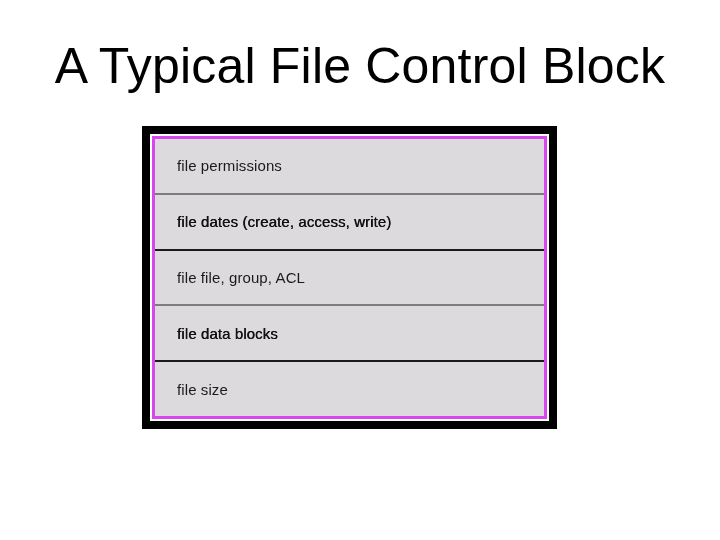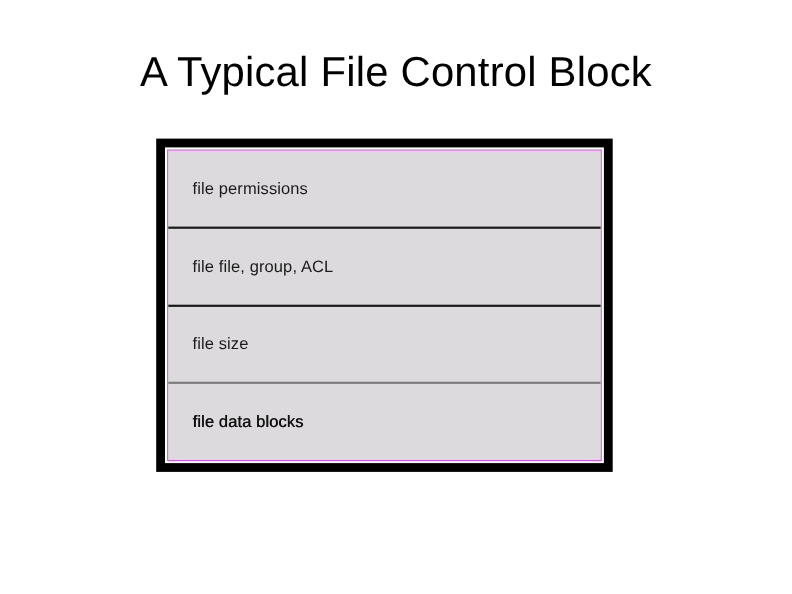--- a/index.html
+++ b/index.html
@@ -26,21 +26,21 @@
   }
 
   
   #slide-title {
     position: absolute;
     left: 0;
     top: 44px;
     width: 720px;
     text-align: center;
     font-family: "Liberation Sans", sans-serif;
-    font-size: 38px;
+    font-size: 50px;
     font-weight: 400;
     line-height: 44px;
     color: #000000;
     letter-spacing: 0.2px;
     white-space: nowrap;
     -webkit-font-smoothing: none;
   }
 
   
   #fcb-diagram {
@@ -62,21 +62,21 @@
     background: #ffffff;
     padding: 2px;
   }
 
   
   #fcb-table {
     box-sizing: border-box;
     width: 100%;
     height: 100%;
     background: #dcdadc;
-    border: 1px solid #d946ef;
+    border: 3px solid #d946ef;
     display: flex;
     flex-direction: column;
     justify-content: space-between;
   }
 
   .fcb-row {
     box-sizing: border-box;
     flex: 1 1 0;
     background: #dcdadc;
     display: flex;
@@ -115,30 +115,33 @@
   <div id="slide-title">A Typical File Control Block</div>
 
   <div id="fcb-diagram">
     <div id="fcb-frame-inner">
       <div id="fcb-table">
 
         <div class="fcb-row">
           <span class="fcb-row-label">file permissions</span>
         </div>
 
+        <div class="fcb-row div-gray">
+          <span class="fcb-row-label weighty">file dates (create, access, write)</span>
+        </div>
 
         <div class="fcb-row div-black">
           <span class="fcb-row-label">file file, group, ACL</span>
         </div>
 
+        <div class="fcb-row div-gray">
+          <span class="fcb-row-label weighty">file data blocks</span>
+        </div>
+
         <div class="fcb-row div-black">
           <span class="fcb-row-label">file size</span>
-        </div>
-
-        <div class="fcb-row div-gray">
-          <span class="fcb-row-label weighty">file data blocks</span>
         </div>
 
       </div>
     </div>
   </div>
 
 </div>
 
 </body></html>

